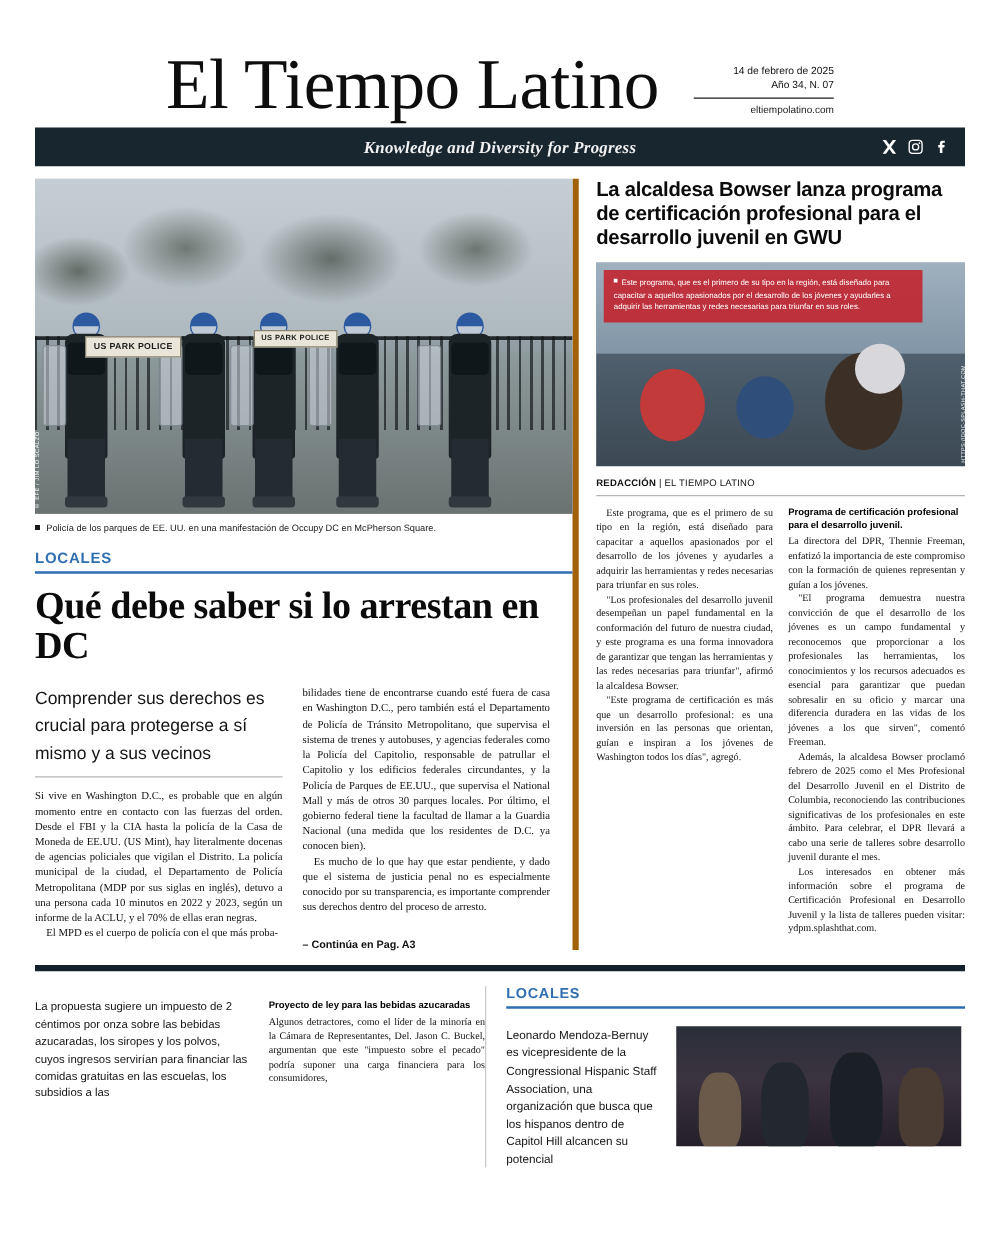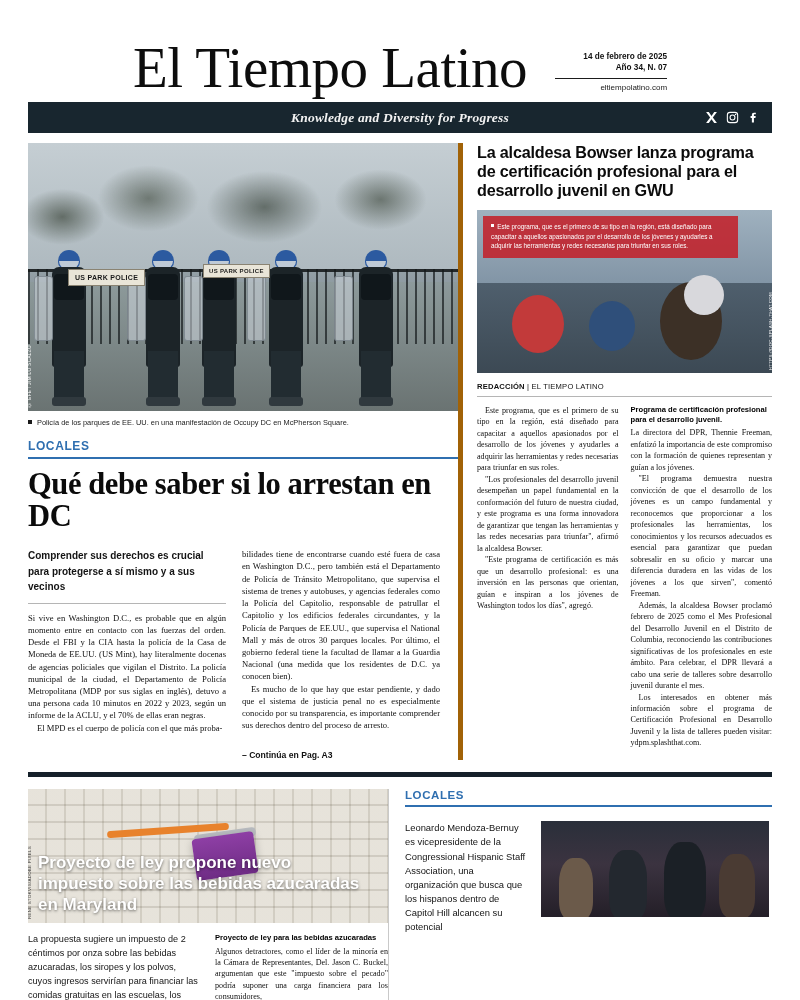--- a/index.html
+++ b/index.html
@@ -22,21 +22,21 @@
     font-family: "Liberation Serif", serif;
     font-size: 57px; line-height: 1;
     letter-spacing: -0.5px;
     color: #0d0d0d;
     white-space: nowrap;
   }
   .masthead-meta {
     padding-left: 14px; padding-bottom: 4px;
     text-align: right; width: 126px;
   }
-  .meta-date { font-size: 8.2px; color:#111; line-height:1.35; font-weight:700; }
+  .meta-date { font-size: 8.2px; color:#111; line-height:1.35; font-weight:400; }
   .meta-rule { border-top: 1px solid #1b1b1b; margin: 5px 0 4px 0; }
   .meta-web { font-size: 8px; color:#222; }
 
   
   .slogan-bar {
     background: #18262f; height: 31px;
     display: flex; align-items: center; justify-content: center;
     position: relative; margin: 0 28px;
   }
   .slogan {
@@ -115,21 +115,21 @@
 
   .headline-main {
     font-family: "Liberation Serif", serif; font-weight:700;
     font-size: 30.5px; line-height:1.06; color:#0b0b0b;
     margin-top: 9px; letter-spacing:-.4px;
   }
 
   .lede-grid { display:flex; margin-top: 16px; gap:16px; }
   .lede-col { width: 198px; }
   .lede {
-    font-size: 10px; line-height:1.55; color:#141414; font-weight:700;
+    font-size: 14px; line-height:1.55; color:#141414; font-weight:400;
   }
   .byline { margin-top: 22px; font-size:7.4px; font-weight:700; letter-spacing:.3px; color:#111; line-height:1.5; }
   .byline-rule { border-top:1px solid #b5b5b5; margin-top:8px; }
   .bodytext {
     font-family:"Liberation Serif", serif;
     font-size: 8.6px; line-height:1.42; color:#101010; text-align:justify;
   }
   .bodytext p { text-indent: 9px; margin-bottom: 0; }
   .bodytext p.noind { text-indent: 0; }
   .cont {
@@ -403,28 +403,20 @@
         </div>
       </div>
     </div>
   </div>
 
   <div class="big-rule"></div>
 
   <div class="bottom-wrap">
 
     <div class="bl">
-      <div class="sugar-photo">
-        <div class="cubes"></div>
-        <div class="straw"></div>
-        <div class="can-top"></div>
-        <div class="can"></div>
-        <div class="sugar-head">Proyecto de ley propone nuevo impuesto sobre las bebidas azucaradas en Maryland</div>
-        <div class="bl-credit">RENE STOKVIS/ADOBE PIXELS</div>
-      </div>
 
       <div class="bl-cols">
         <div class="blc">
           <div class="bl-lede">La propuesta sugiere un impuesto de 2 céntimos por onza sobre las bebidas azucaradas, los siropes y los polvos, cuyos ingresos servirían para financiar las comidas gratuitas en las escuelas, los subsidios a las</div>
         </div>
         <div class="blc">
           <div class="sub-h">Proyecto de ley para las bebidas azucaradas</div>
           <div class="bl-body">Algunos detractores, como el líder de la minoría en la Cámara de Representantes, Del. Jason C. Buckel, argumentan que este "impuesto sobre el pecado" podría suponer una carga financiera para los consumidores,</div>
         </div>
       </div>

